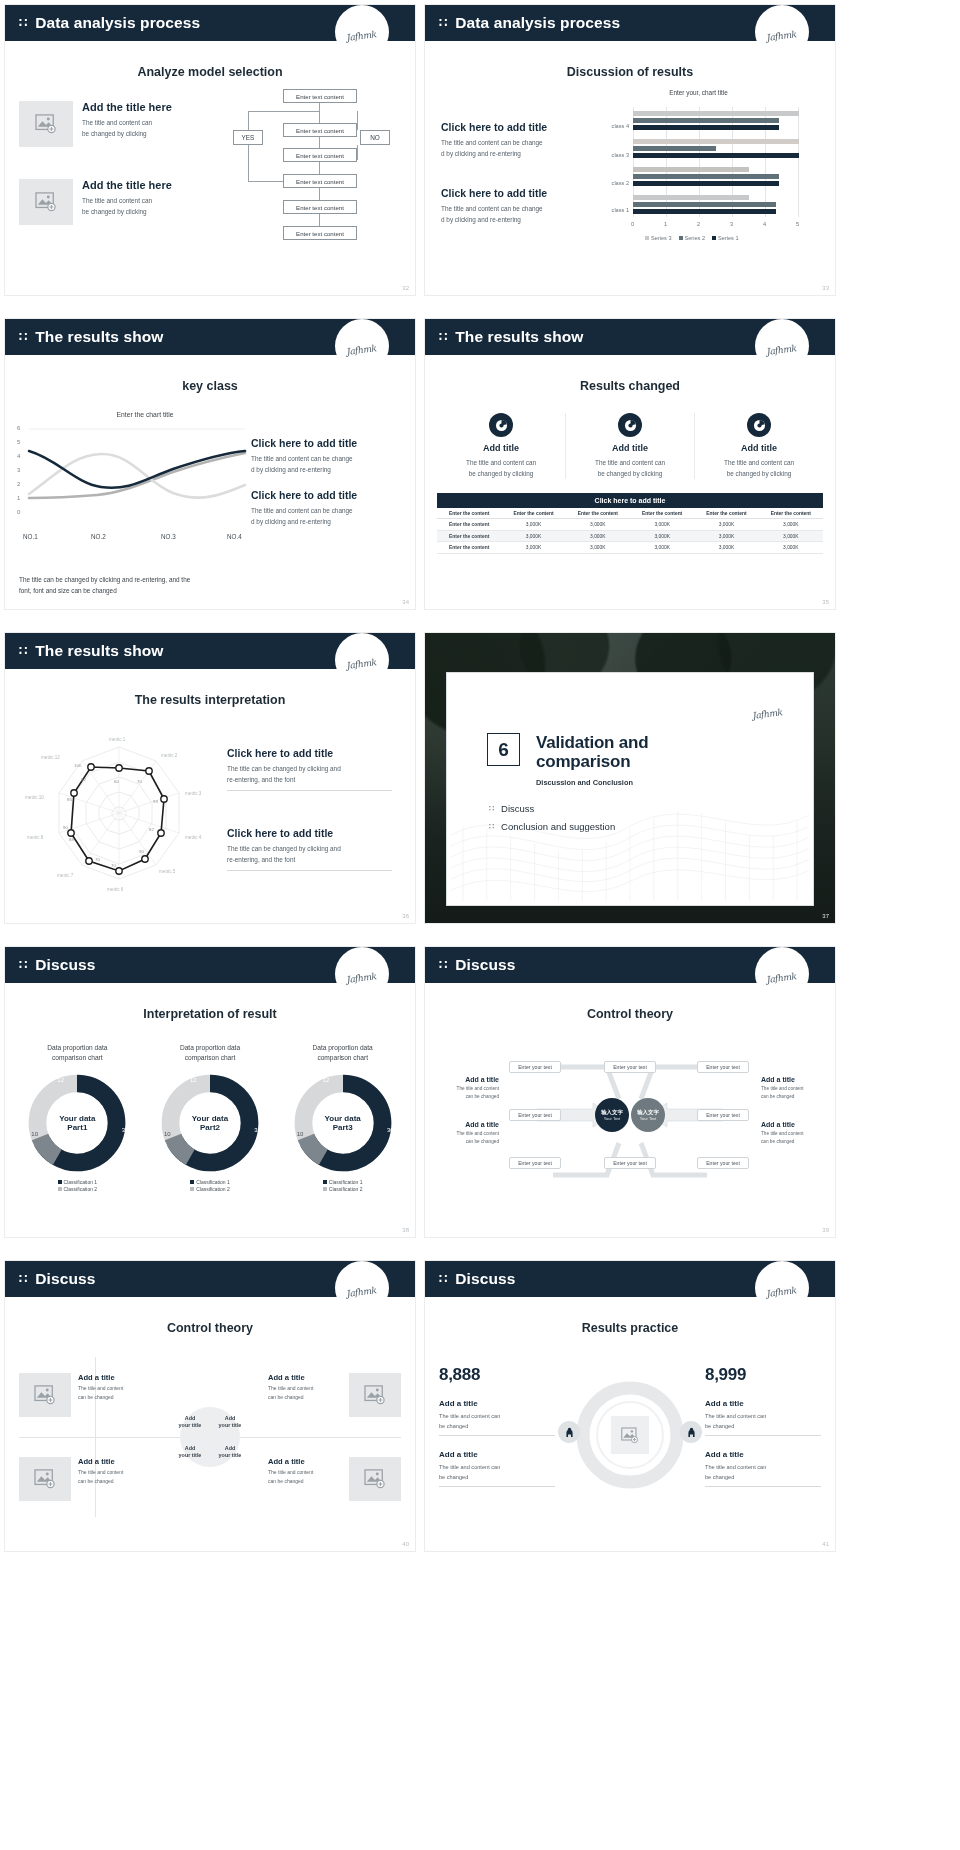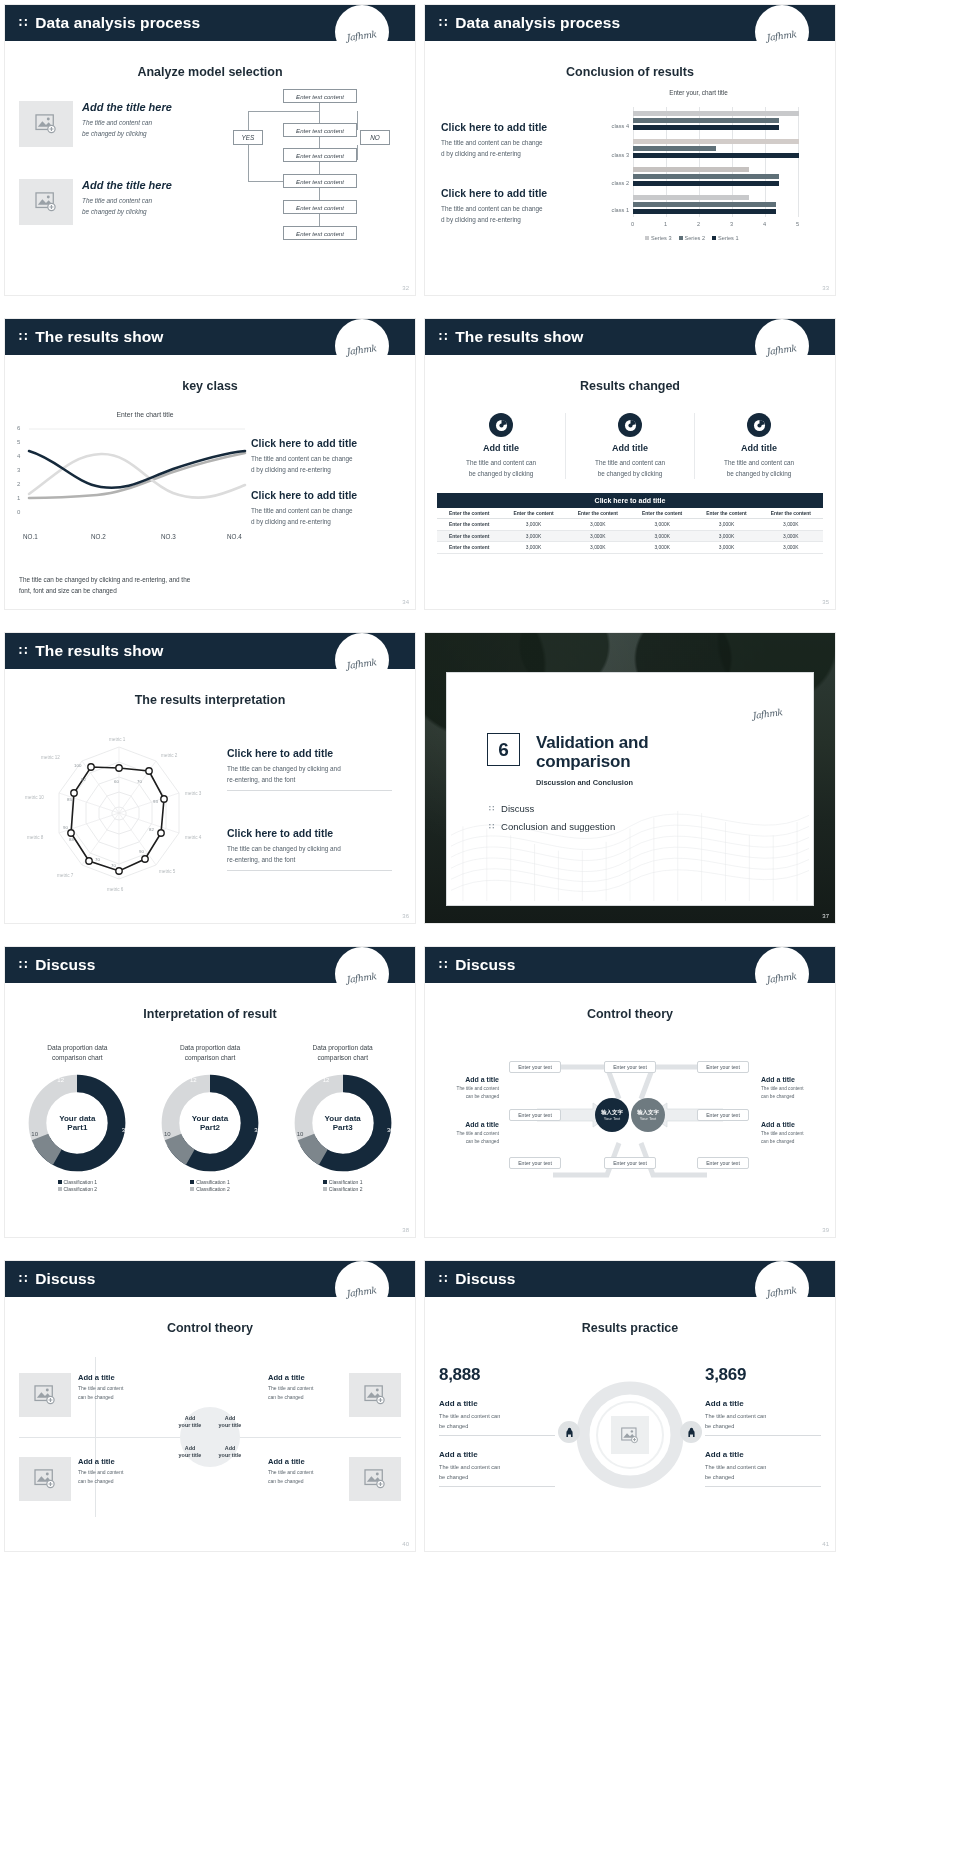--- a/index.html
+++ b/index.html
@@ -182,21 +182,21 @@
     <div class="bar">
       <span class="dots">∷</span>
       <h2>Data analysis process</h2>
       <span class="sigwrap">
         <span class="disc"></span>
         <span class="sig">Jafhmk</span>
       </span>
     </div>
     <div class="stitle">Analyze model selection</div>
 
-    <div class="body" style="height:230px;font-style:italic;">
+    <div class="body" style="height:230px;">
 
       <div style="position:absolute;left:14px;top:22px;display:flex;gap:9px;">
         <div class="ph">
           <svg viewBox="0 0 24 22">
               <rect x="1" y="1" width="19" height="16" fill="none" stroke="#9aa1a7" stroke-width="1.4"></rect>
               <path d="M3 14l5-6 4 4 3-3 4 5z" fill="#9aa1a7"></path>
               <circle cx="14.5" cy="5.5" r="1.6" fill="#9aa1a7"></circle>
               <circle cx="18" cy="16.5" r="4" fill="#fff" stroke="#9aa1a7" stroke-width="1.3"></circle>
               <path d="M18 14.3v4.4M15.8 16.5h4.4" stroke="#9aa1a7" stroke-width="1.3"></path>
             </svg>
@@ -257,21 +257,21 @@
 
   <div class="slide">
     <div class="bar">
       <span class="dots">∷</span>
       <h2>Data analysis process</h2>
       <span class="sigwrap">
         <span class="disc"></span>
         <span class="sig">Jafhmk</span>
       </span>
     </div>
-    <div class="stitle">Conclusion of results</div>
+    <div class="stitle">Discussion of results</div>
 
     <div class="body" style="height:230px;">
       <div style="position:absolute;left:16px;top:42px;width:130px;">
         <div class="h3">Click here to add title</div>
         <div class="p">The title and content can be change</div>
         <div class="p" style="margin-top:0">d by clicking and re-entering</div>
       </div>
       <div style="position:absolute;left:16px;top:108px;width:130px;">
         <div class="h3">Click here to add title</div>
         <div class="p">The title and content can be change</div>
@@ -904,21 +904,21 @@
         </div>
         <div style="margin-top:14px;">
           <div style="font-size:8px;font-weight:700;color:#15293b;">Add a title</div>
           <div style="font-size:5.6px;color:#5c666e;line-height:1.8;margin-top:3px;">The title and content can</div>
           <div style="font-size:5.6px;color:#5c666e;line-height:1.8;">be changed</div>
           <div class="rule" style="margin-top:4px;"></div>
         </div>
       </div>
 
       <div style="position:absolute;right:14px;top:30px;width:116px;">
-        <div class="bignum">3,869</div>
+        <div class="bignum">8,999</div>
         <div style="margin-top:14px;">
           <div style="font-size:8px;font-weight:700;color:#15293b;">Add a title</div>
           <div style="font-size:5.6px;color:#5c666e;line-height:1.8;margin-top:3px;">The title and content can</div>
           <div style="font-size:5.6px;color:#5c666e;line-height:1.8;">be changed</div>
           <div class="rule" style="margin-top:4px;"></div>
         </div>
         <div style="margin-top:14px;">
           <div style="font-size:8px;font-weight:700;color:#15293b;">Add a title</div>
           <div style="font-size:5.6px;color:#5c666e;line-height:1.8;margin-top:3px;">The title and content can</div>
           <div style="font-size:5.6px;color:#5c666e;line-height:1.8;">be changed</div>

